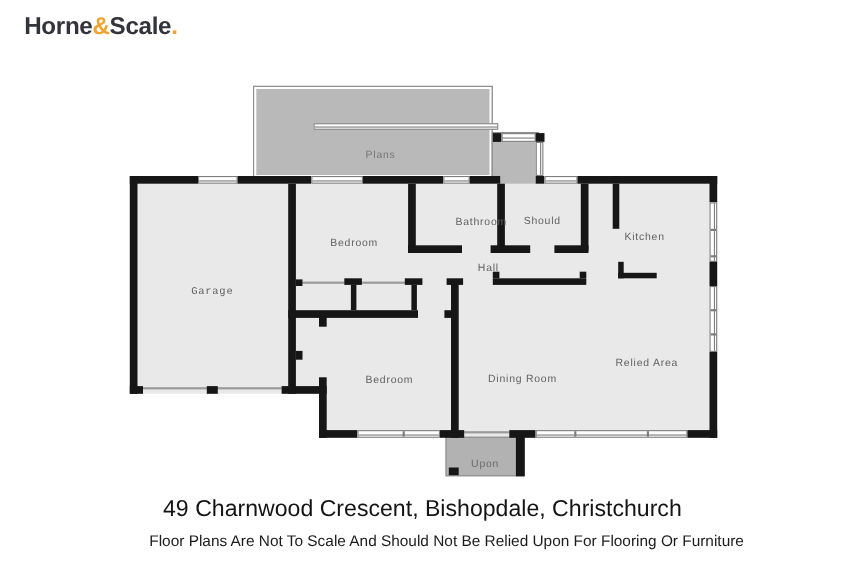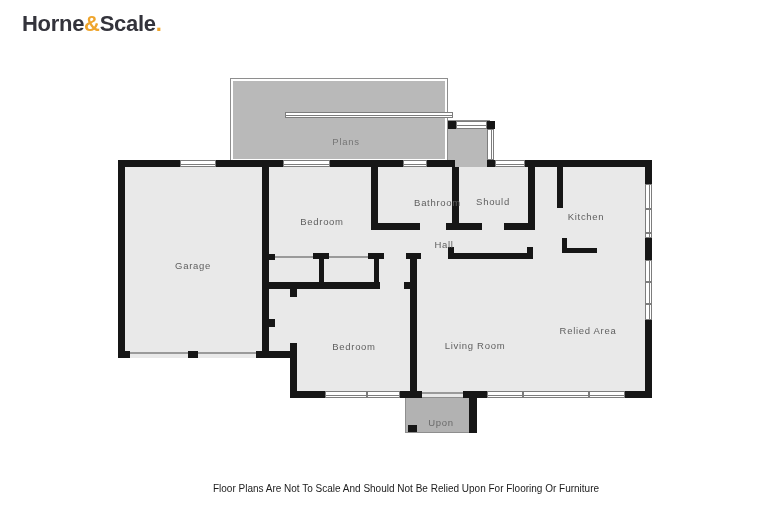--- a/index.html
+++ b/index.html
@@ -25,21 +25,21 @@
               font-size:9.5px;letter-spacing:0.7px;white-space:nowrap;}
   .room-label.on-gray{color:#767676;}
   
   #logo{position:absolute;left:22px;top:11px;font-size:22px;font-weight:700;
         letter-spacing:-0.3px;color:#33333b;white-space:nowrap;}
   #logo .gold{color:#efa52d;}
   
   #address{position:absolute;left:0;right:0;top:451px;text-align:center;
            font-size:21px;color:#141414;}
   #disclaimer{position:absolute;left:0;right:0;top:483px;text-align:center;
-              font-size:10px;color:#1c1c1c;margin-left:44px;}
+              font-size:14px;color:#1c1c1c;margin-left:44px;}
 </style>
 </head>
 <body>
 
 <div id="canvas">
 
   <div id="logo">
     <span>Horne</span><span class="gold">&amp;</span><span>Scale</span><span class="gold">.</span>
   </div>
 
@@ -132,26 +132,27 @@
   <div class="w" style="left:527px;top:247px;width:6px;height:6px;"></div>
 
   <div class="w" style="left:557px;top:167px;width:6px;height:41px;"></div>
   <div class="w" style="left:562px;top:238px;width:5px;height:15px;"></div>
   <div class="w" style="left:562px;top:248px;width:35px;height:5px;"></div>
 
   <div class="w" style="left:469px;top:395px;width:8px;height:38px;"></div>
   <div class="w" style="left:408px;top:425px;width:9px;height:7px;"></div>
 
   <div class="room-label on-gray" style="left:346px;top:141px;">Plans</div>
-  <div class="room-label" style="left:193px;top:265px;">Garage</div>
+  <div class="room-label" style="left:193px;top:265px;font-family:Liberation Mono, monospace;">Garage</div>
   <div class="room-label" style="left:322px;top:221px;">Bedroom</div>
   <div class="room-label" style="left:417px;top:202px;padding-left:41px;">Bathroom</div>
   <div class="room-label" style="left:493px;top:201px;">Should</div>
   <div class="room-label" style="left:586px;top:216px;">Kitchen</div>
   <div class="room-label" style="left:444px;top:244px;">Hall</div>
   <div class="room-label" style="left:354px;top:346px;">Bedroom</div>
-  <div class="room-label" style="left:475px;top:345px;">Living Room</div>
+  <div class="room-label" style="left:475px;top:345px;">Dining Room</div>
   <div class="room-label" style="left:588px;top:330px;">Relied Area</div>
   <div class="room-label on-gray" style="left:441px;top:422px;color:#6a6a6a;">Upon</div>
 
+  <div id="address">49 Charnwood Crescent, Bishopdale, Christchurch</div>
   <div id="disclaimer">Floor Plans Are Not To Scale And Should Not Be Relied Upon For Flooring Or Furniture</div>
 
 </div>
 
 </body></html>

